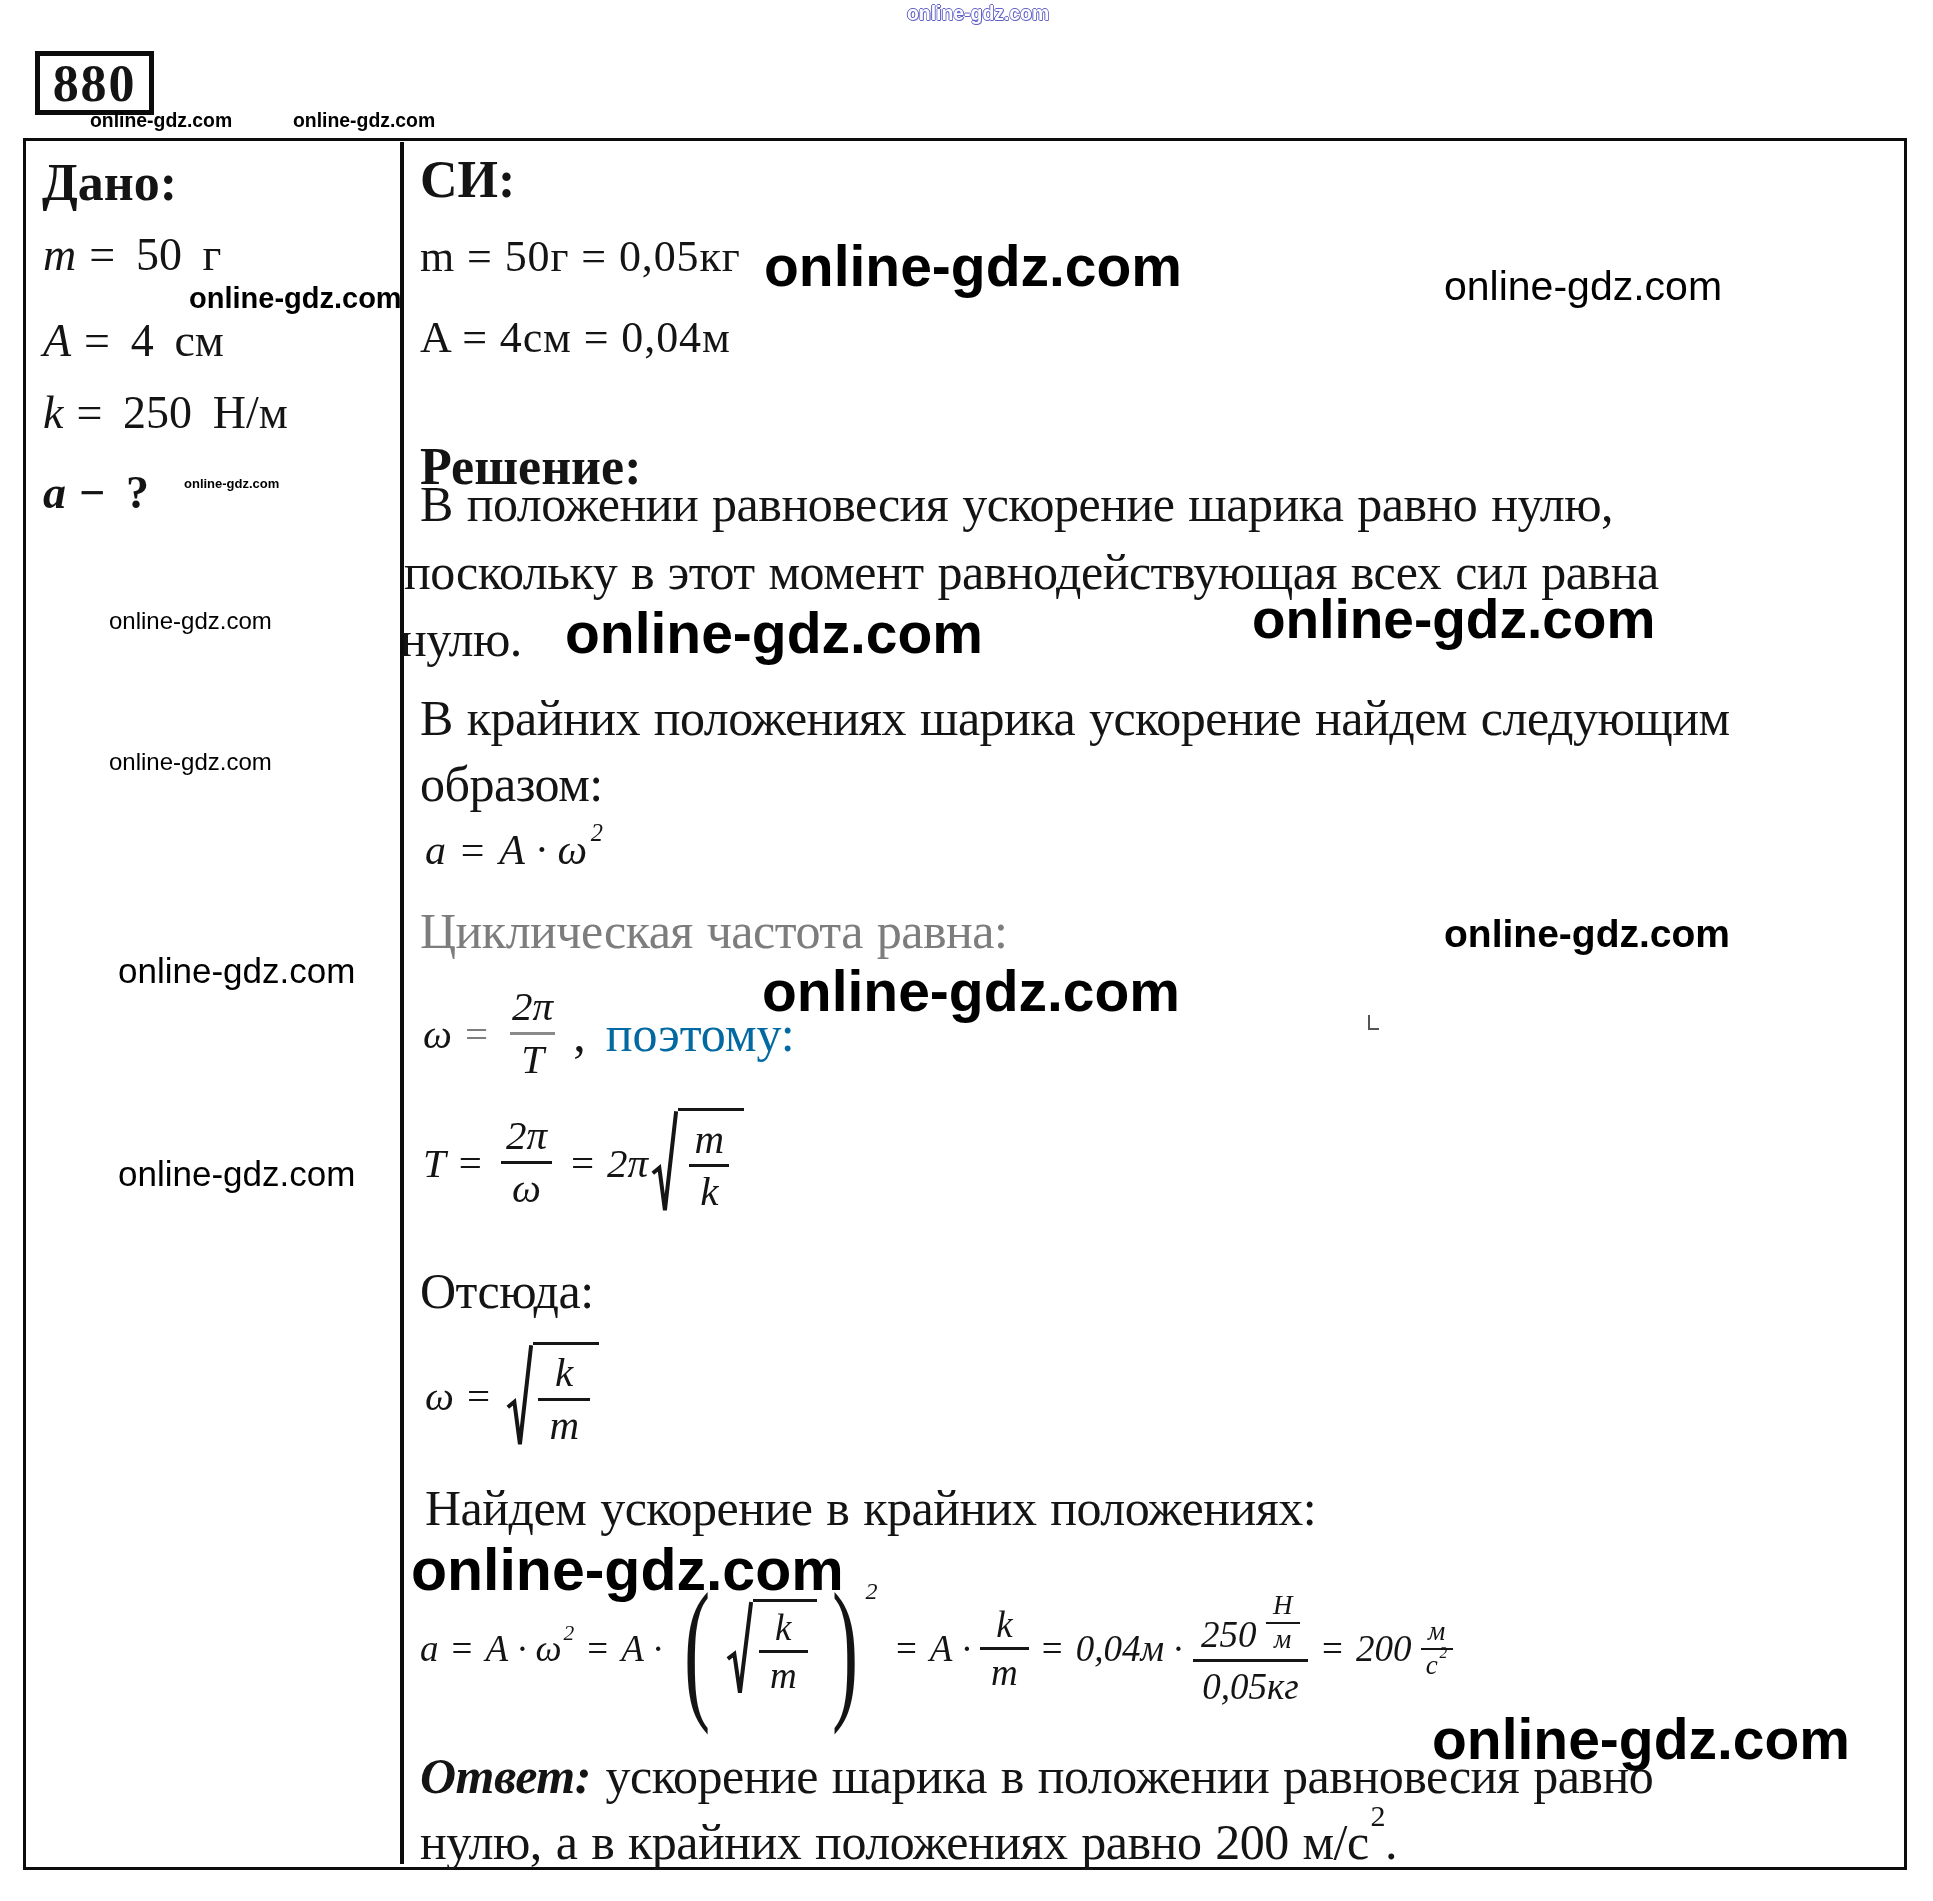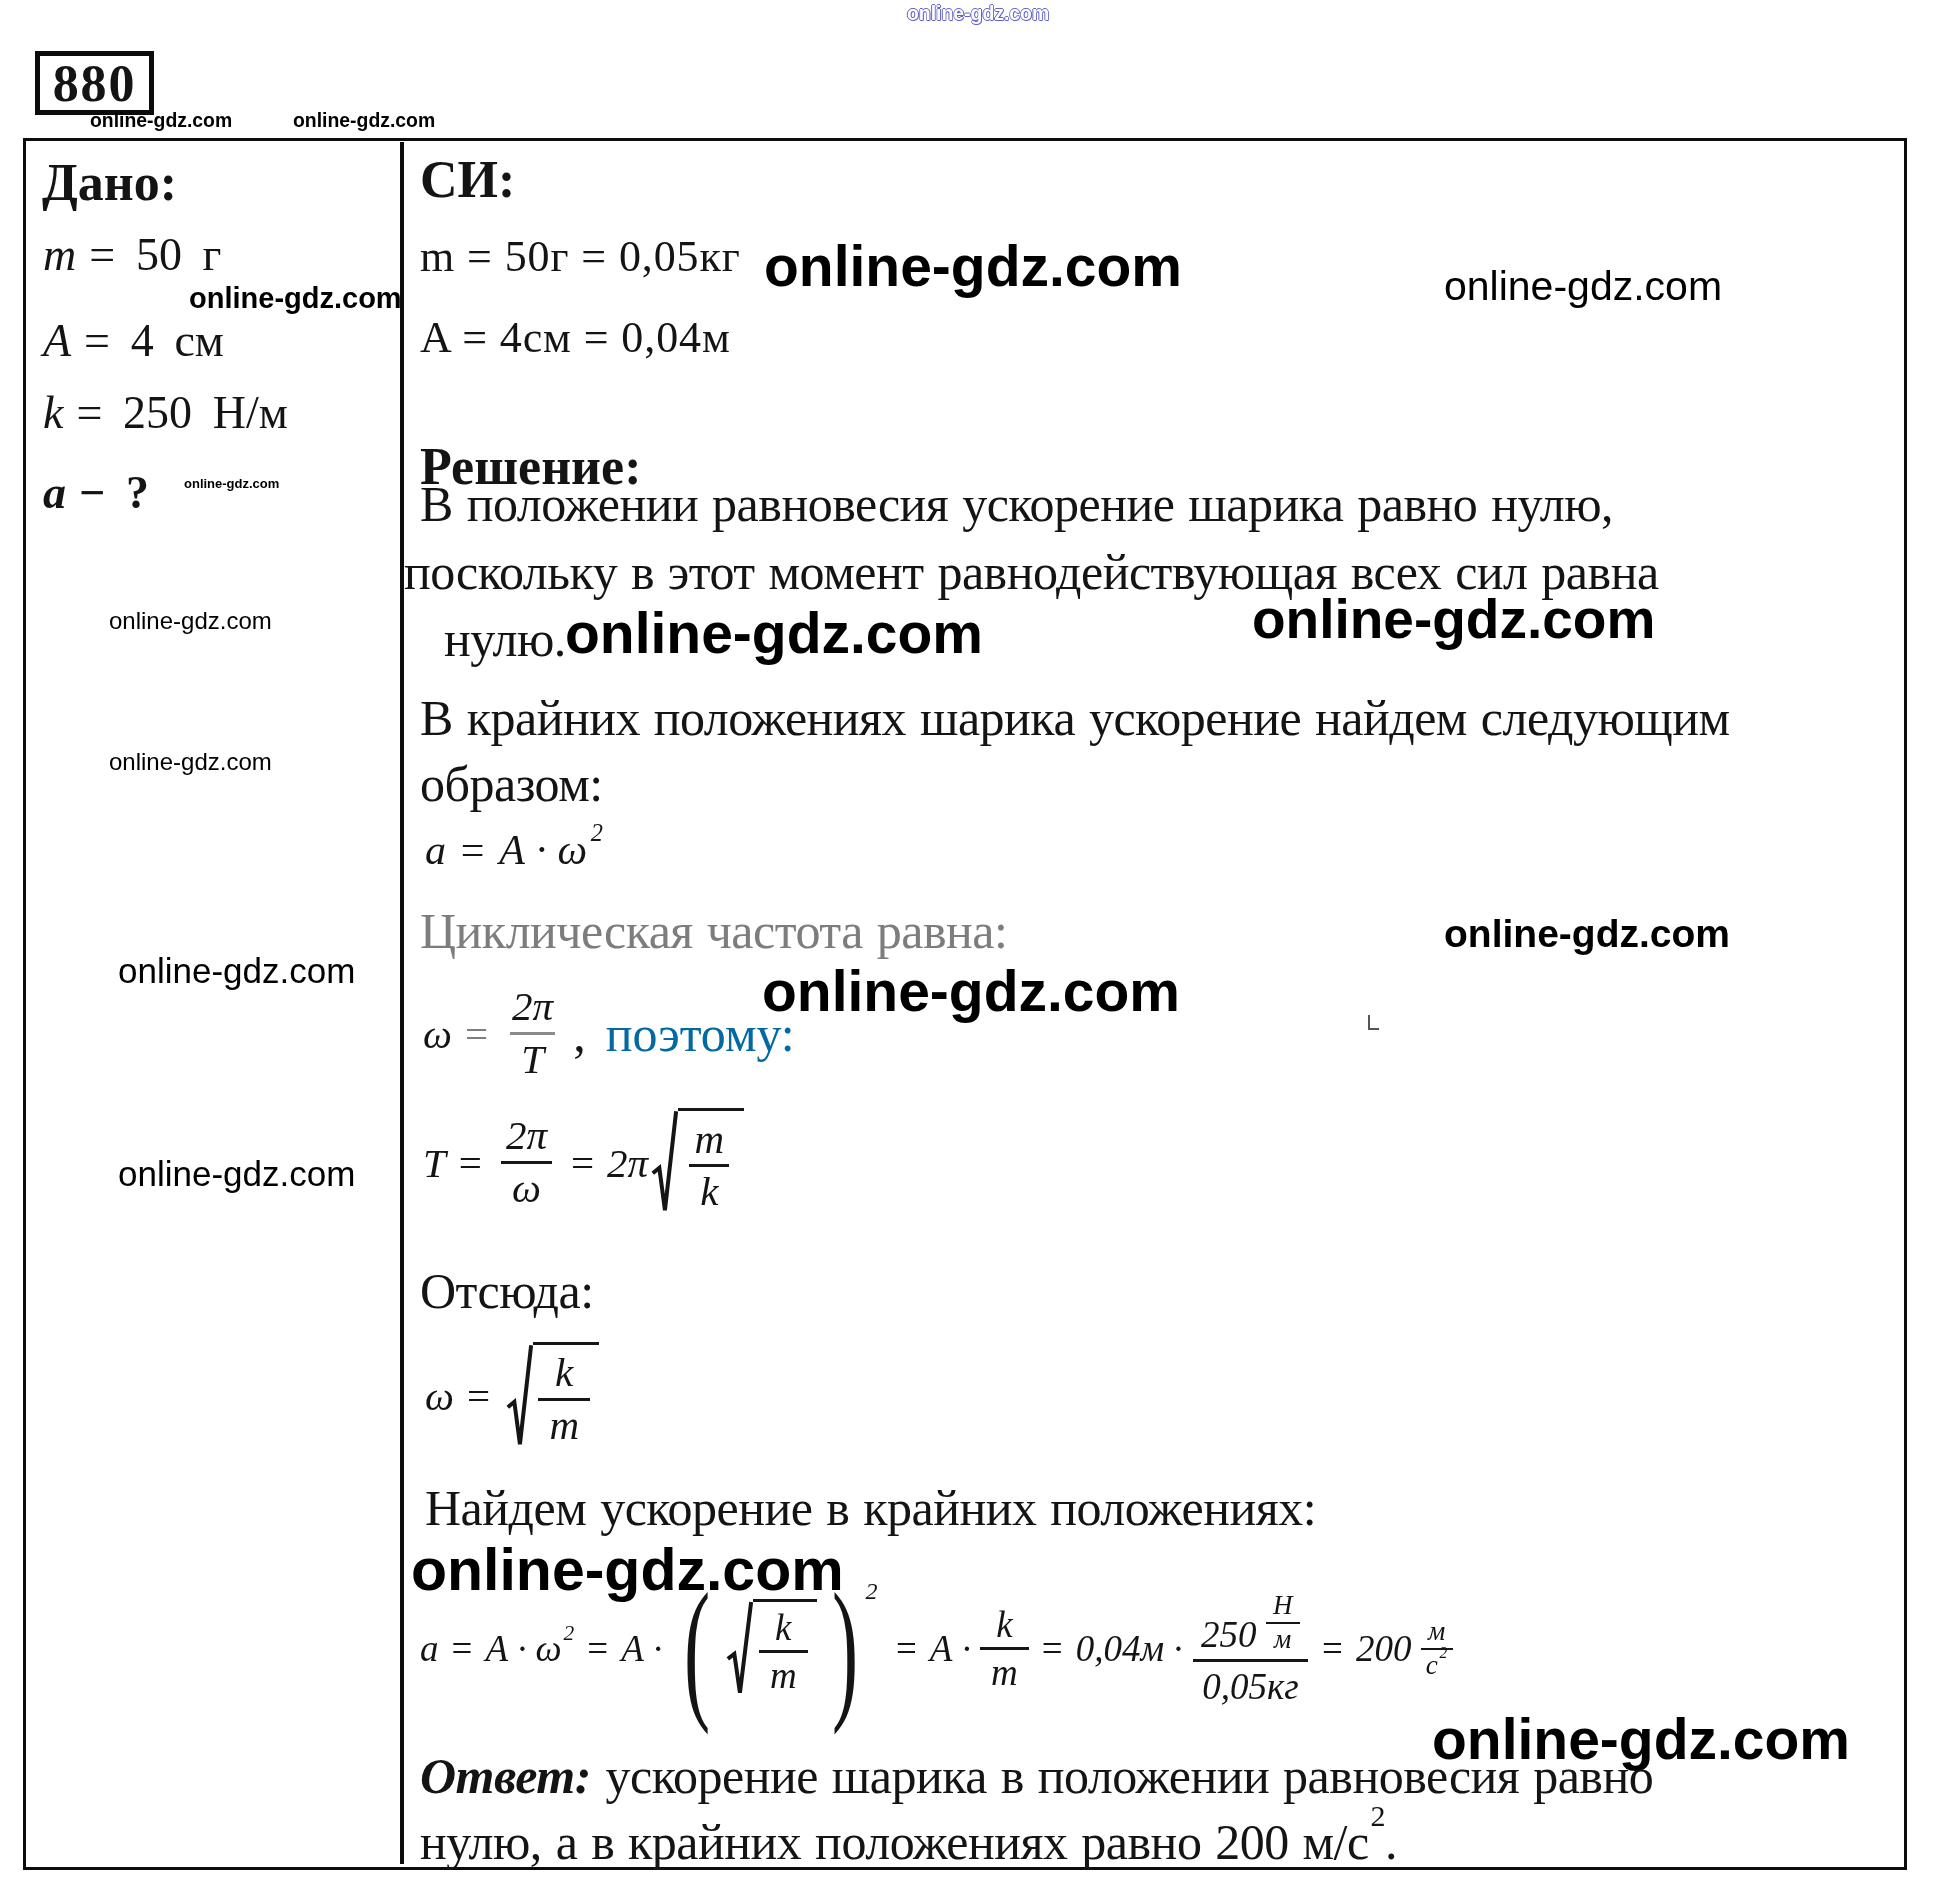--- a/index.html
+++ b/index.html
@@ -95,21 +95,21 @@
 <div class="abs si-row" style="left:420px;top:231px;">m = 50г = 0,05кг</div>
 <div class="abs si-row" style="left:420px;top:312px;">A = 4см = 0,04м</div>
 
 <div class="abs wm b" style="left:764px;top:233px;font-size:57px;">online-gdz.com</div>
 <div class="abs wm" style="left:1444px;top:263px;font-size:41px;">online-gdz.com</div>
 
 <div class="abs h" style="left:420px;top:395px;font-size:52px;margin-top:42px;">Решение:</div>
 
 <div class="abs txt" style="left:420px;top:475px;">В положении равновесия ускорение шарика равно нулю,</div>
 <div class="abs txt" style="left:404px;top:543px;">поскольку в этот момент равнодействующая всех сил равна</div>
-<div class="abs txt" style="left:444px;top:610px;">нулю.</div>
+<div class="abs txt" style="left:400px;top:610px;">нулю.</div>
 
 <div class="abs wm b" style="left:565px;top:600px;font-size:57px;">online-gdz.com</div>
 <div class="abs wm b" style="left:1252px;top:587px;font-size:55px;">online-gdz.com</div>
 
 <div class="abs txt" style="left:420px;top:689px;">В крайних положениях шарика ускорение найдем следующим</div>
 <div class="abs txt" style="left:420px;top:755px;">образом:</div>
 
 <div class="abs frow f1" style="left:425px;top:826px;">
   <span>a</span>
   <span class="op">=</span>

